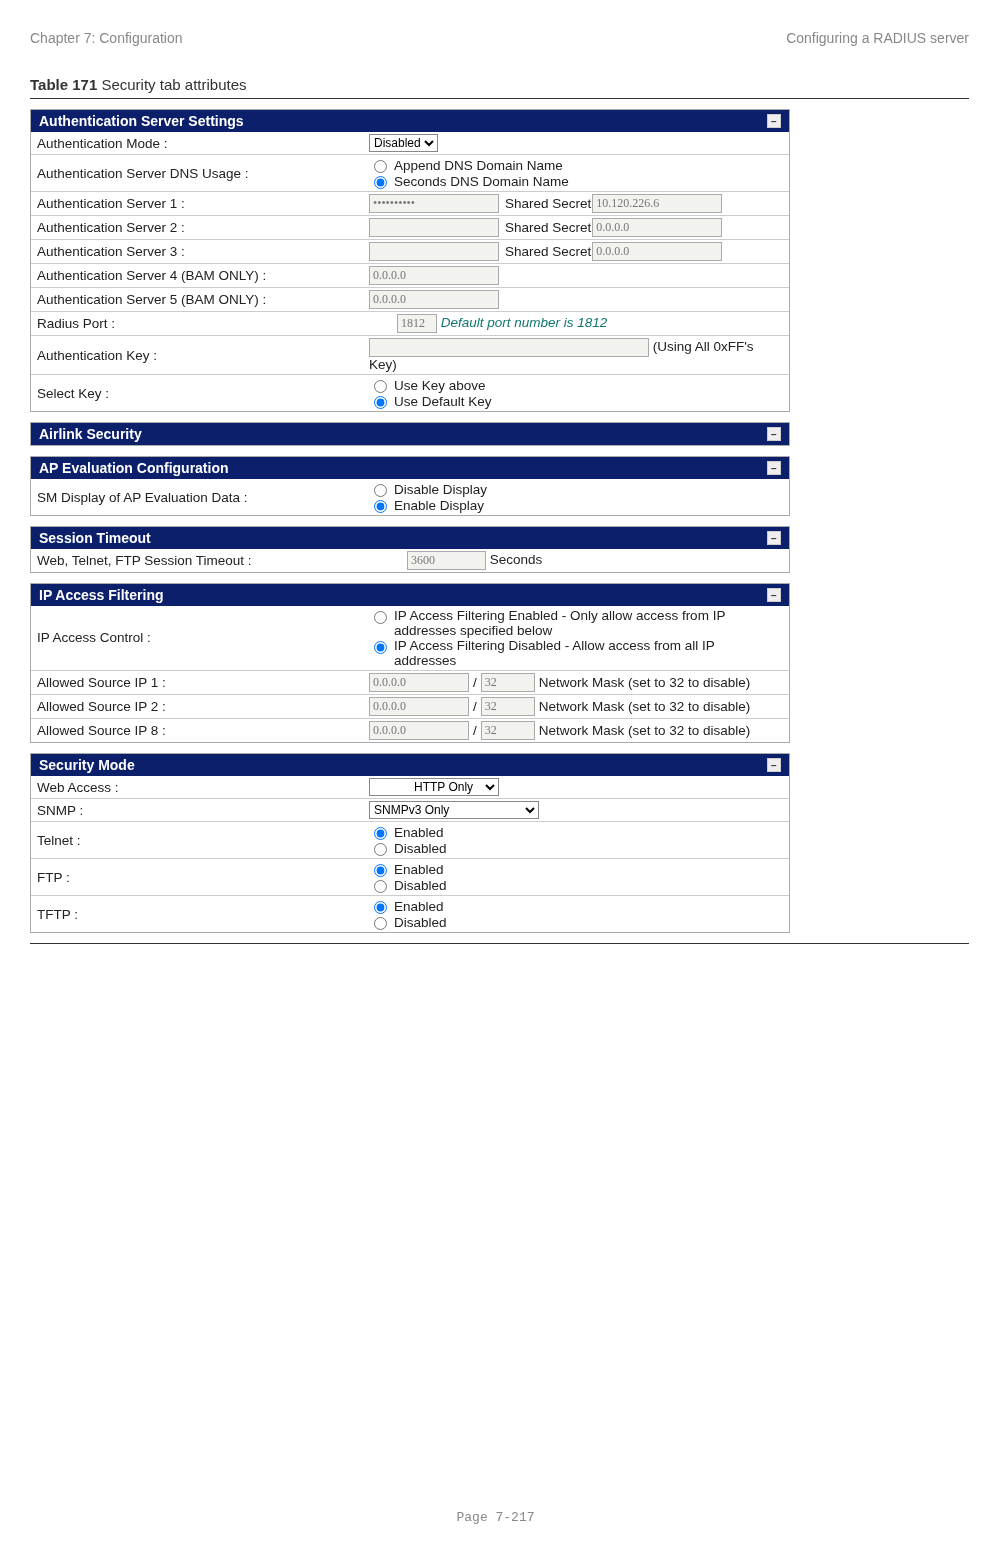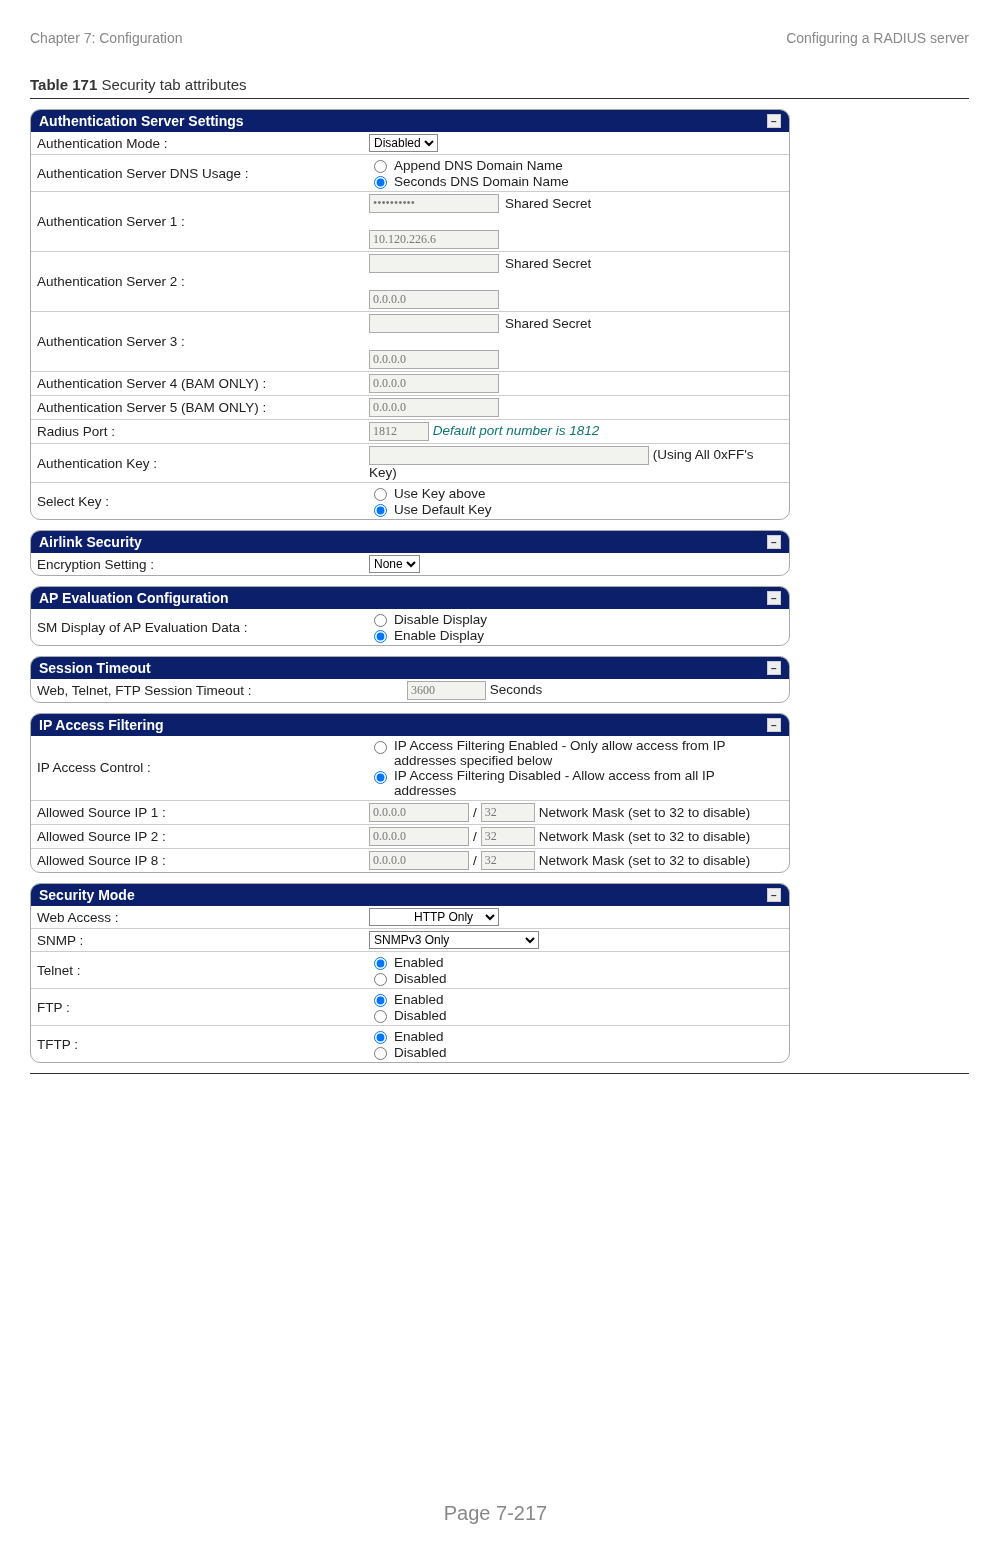--- a/index.html
+++ b/index.html
@@ -23,21 +23,21 @@
   .table-title {
     font-size: 15px;
     margin-bottom: 5px;
   }
   .table-title b { font-weight: 700; }
   hr.rule { border: none; border-top: 1px solid #333; margin: 2px 0 10px 0; }
   hr.rule2 { border: none; border-top: 1px solid #333; margin: 8px 0 0 0; }
   .panel-wrap { width: 760px; }
   .section {
     border: 1px solid #aaa;
-    border-radius: 10px;
+    border-radius: 0;
     margin-bottom: 10px;
     overflow: hidden;
   }
   .section-header {
     background: #0b1f6b;
     color: #fff;
     font-weight: bold;
     padding: 3px 8px;
     font-size: 14px;
     display: flex;
@@ -71,42 +71,43 @@
     font-family: Liberation Serif, serif;
     font-size: 12px;
     color: #777;
     background: #f2f2ee;
     border: 1px solid #aaa;
     padding: 1px 3px;
     box-sizing: border-box;
   }
   input.ip-wide { width: 130px; }
   input.ip-narrow { width: 100px; }
-  input.port { width: 60px; }
+  input.port { width: 40px; margin-left: 28px; }
   input.key { width: 280px; }
   input.timeout { width: 79px; margin-left: 38px; }
   input.mask { width: 54px; }
   select {
     font-size: 12px;
     font-family: Arial, sans-serif;
     background: #fff;
     border: 1px solid #888;
   }
-  .ss-row { display: flex; flex-direction: column; gap: 17px; }
+  .ss-row { display: flex; flex-direction: row; gap: 1px; }
   .ss-line1 { display: flex; align-items: center; gap: 6px; }
   .italic { font-style: italic; color: #0f766e; }
   .radio-stack > div { display: flex; align-items: center; gap: 4px; }
   .ip-filter-row { display: flex; align-items: center; gap: 4px; }
   .page-footer {
     position: absolute;
     bottom: 30px;
     left: 0; right: 8px;
     text-align: center;
     color: #888;
-    font-size: 20px;
+    font-size: 13px;
+    font-family: Liberation Mono, monospace;
   }
 </style>
 </head>
 <body>
 
 <div class="page-header">
   <span>Chapter 7:  Configuration</span>
   <span>Configuring a RADIUS server</span>
 </div>
 
@@ -222,32 +223,20 @@
     </tr>
   </tbody>
       </table>
 </div>
 
 <div class="section">
   <div class="section-header">
     <span>Airlink Security</span>
     <span class="collapse-box">−</span>
   </div>
-  <table class="form">
-    <tbody>
-          <tr>
-      <td class="label">Encryption Setting :</td>
-      <td>
-        <select>
-          <option>None</option>
-        </select>
-      </td>
-    </tr>
-  </tbody>
-      </table>
 </div>
 
 <div class="section">
   <div class="section-header">
     <span>AP Evaluation Configuration</span>
     <span class="collapse-box">−</span>
   </div>
   <table class="form">
     <tbody>
           <tr>

